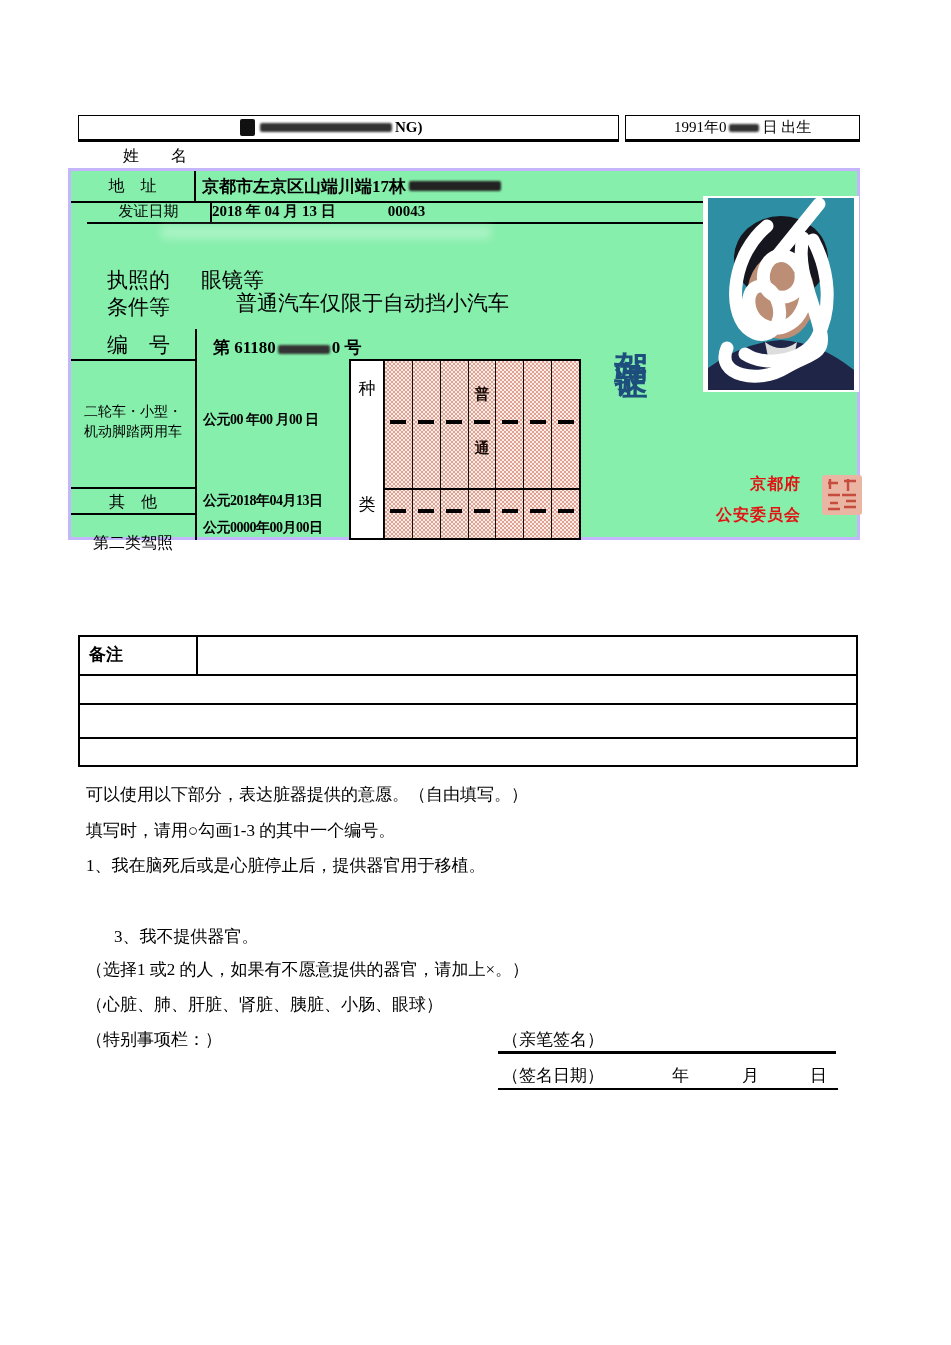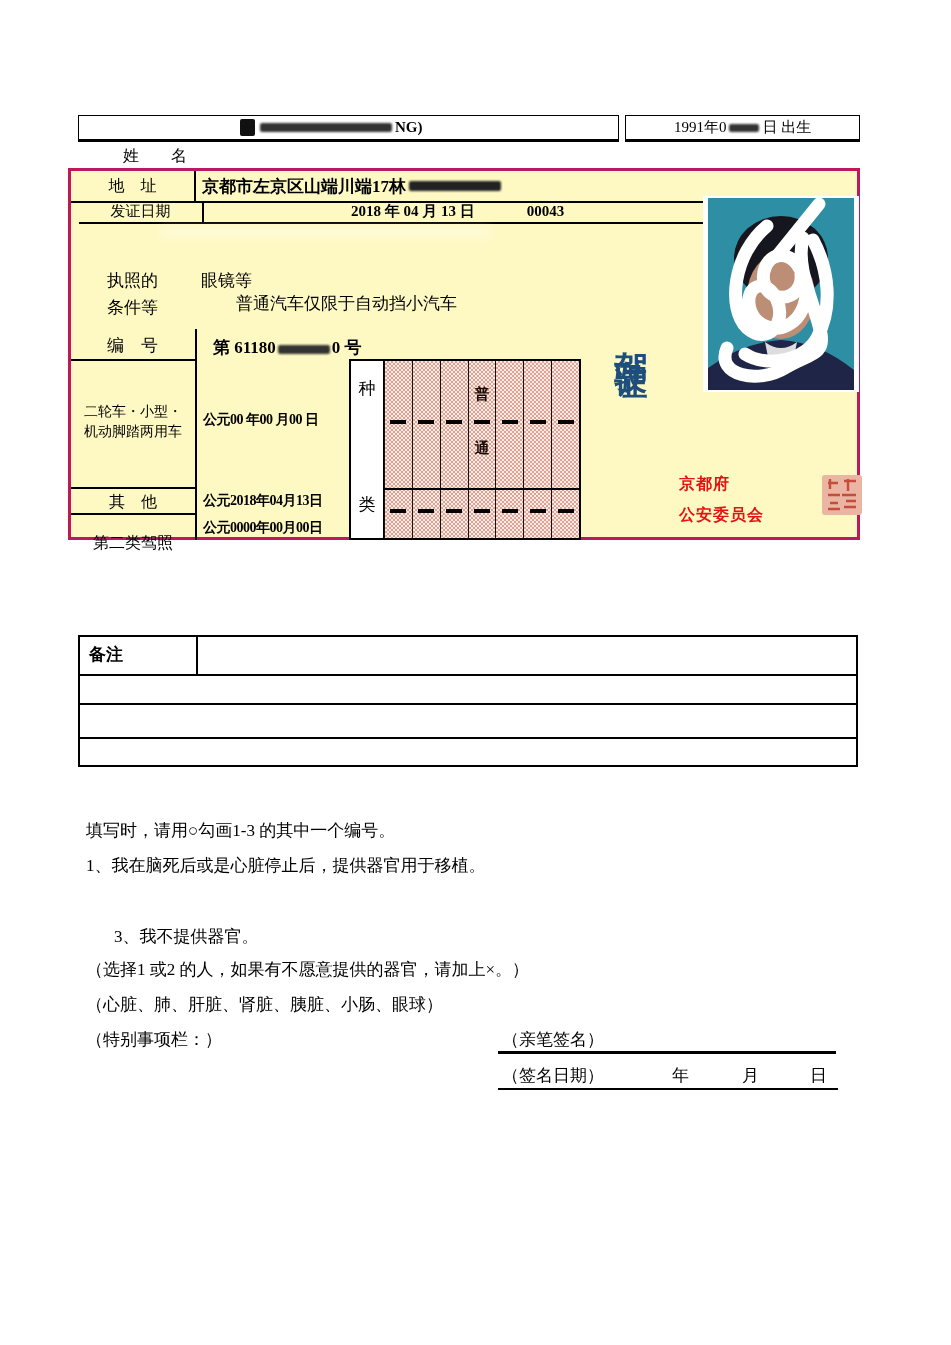--- a/index.html
+++ b/index.html
@@ -17,31 +17,31 @@
 
   
   .smudge{display:inline-block;background:#333;filter:blur(1.3px);border-radius:2px;vertical-align:middle;}
   .sm-head{width:15px;height:17px;background:#111;margin-right:5px;filter:blur(0.6px);}
   .sm-name{width:132px;height:9px;margin-right:3px;}
   .sm-birth{width:30px;height:8px;margin:0 3px;}
   .sm-addr{width:92px;height:10px;margin-left:3px;background:#222;}
   .sm-num{width:52px;height:9px;margin:0 2px;}
 
   
-  .card{position:absolute;left:68px;top:168px;width:792px;height:372px;border:3px solid #be185d;box-sizing:border-box;background:#fef9c3;}
+  .card{position:absolute;left:68px;top:168px;width:792px;height:372px;border:3px solid #c4b5fd;box-sizing:border-box;background:#86efac;}
   .card .abs{position:absolute;}
   .addr-row{left:0;top:0;width:632px;height:30px;border-bottom:2px solid #000;display:flex;}
-  .issue-row{left:8px;top:30px;width:632px;height:21px;border-bottom:2px solid #000;display:flex;}
+  .issue-row{left:16px;top:30px;width:632px;height:21px;border-bottom:2px solid #000;display:flex;}
   .label-col{width:125px;border-right:2px solid #000;display:flex;align-items:center;justify-content:center;font-size:16px;box-sizing:border-box;}
   .addr-val{flex:1;display:flex;align-items:center;padding-left:6px;font-weight:bold;font-size:17px;}
-  .issue-val{flex:1;display:flex;align-items:center;justify-content:center;gap:52px;font-weight:bold;font-size:15px;}
+  .issue-val{flex:1;display:flex;align-items:center;gap:52px;font-weight:bold;font-size:15px;}
   .green-bar{left:0;top:53px;width:508px;height:44px;background:#8de43a;display:flex;align-items:center;justify-content:center;
              font-weight:bold;font-size:21px;}
   .green-ghost{left:90px;top:55px;width:330px;height:13px;background:rgba(255,255,255,0.30);filter:blur(4px);}
-  .cond{font-size:17px;line-height:17px;}
+  .cond{font-size:21px;line-height:17px;}
   .num-val{font-weight:bold;font-size:17px;}
   .vline-left{left:124px;top:158px;width:2px;height:211px;background:#000;}
   .hline{background:#000;height:2px;}
   .lbl-box{left:0;width:124px;text-align:center;}
   .dates{font-weight:bold;font-size:14px;letter-spacing:-0.5px;}
 
   
   .type-grid{left:278px;top:188px;width:232px;height:181px;border:2px solid #000;box-sizing:border-box;display:flex;background:#fff;}
   .tg-labelcol{width:32px;position:relative;background:#fff;border-right:1px solid #000;}
   .tg-labelcol span{position:absolute;left:0;width:100%;text-align:center;font-size:17px;}
@@ -51,21 +51,21 @@
   .tg-col:first-of-type{border-left:none;}
   .tg-divider{position:absolute;left:32px;right:0;top:127px;height:2px;background:#000;}
   .dash{position:absolute;left:50%;transform:translateX(-50%);width:16px;height:4px;background:#000;}
   .dash.r1{top:59px;} .dash.r2{top:148px;}
   .cat-char{position:absolute;left:50%;transform:translateX(-50%);font-size:15px;font-weight:bold;color:#1a0c08;}
 
   .license-title{left:540px;top:155px;writing-mode:vertical-rl;text-orientation:upright;font-size:33px;font-weight:bold;
                  color:#1d4e7c;letter-spacing:7px;line-height:40px;}
 
   .photo{left:632px;top:25px;width:156px;height:196px;background:#fff;}
-  .auth{left:608px;top:303px;width:122px;text-align:left;color:#e21313;font-weight:bold;font-size:16px;
+  .auth{left:608px;top:303px;width:122px;text-align:right;color:#e21313;font-weight:bold;font-size:16px;
         font-family:"Liberation Sans","DejaVu Sans",sans-serif;}
   .auth div{margin-bottom:10px;letter-spacing:1px;}
   .seal{left:751px;top:304px;width:40px;height:40px;filter:blur(0.4px);}
 
   
   .remarks{position:absolute;left:78px;top:635px;width:780px;height:132px;border:2px solid #000;box-sizing:border-box;background:#fff;}
   .rm-vline{position:absolute;left:116px;top:0;width:2px;height:37px;background:#000;}
   .rm-label{position:absolute;left:9px;top:6px;font-weight:bold;font-size:17px;}
   .rm-hline{position:absolute;left:0;width:100%;height:2px;background:#000;}
 
@@ -208,20 +208,21 @@
   </div>
 
   <div class="remarks">
     <div class="rm-vline"></div>
     <div class="rm-label">备注</div>
     <div class="rm-hline" style="top:37px;"></div>
     <div class="rm-hline" style="top:66px;"></div>
     <div class="rm-hline" style="top:100px;"></div>
   </div>
 
+  <div class="dl" style="top:783px;">可以使用以下部分，表达脏器提供的意愿。（自由填写。）</div>
   <div class="dl" style="top:819px;">填写时，请用○勾画1-3 的其中一个编号。</div>
   <div class="dl" style="top:854px;">1、我在脑死后或是心脏停止后，提供器官用于移植。</div>
   <div class="dl" style="top:925px;margin-left:28px;">3、我不提供器官。</div>
   <div class="dl" style="top:958px;">（选择1 或2 的人，如果有不愿意提供的器官，请加上×。）</div>
   <div class="dl" style="top:993px;">（心脏、肺、肝脏、肾脏、胰脏、小肠、眼球）</div>
   <div class="dl" style="top:1028px;">（特别事项栏：）</div>
 
   <div class="sig-txt" style="left:502px;top:1028px;">（亲笔签名）</div>
   <div class="sig-line"></div>
   <div class="sig-txt" style="left:502px;top:1064px;">（签名日期）</div>

